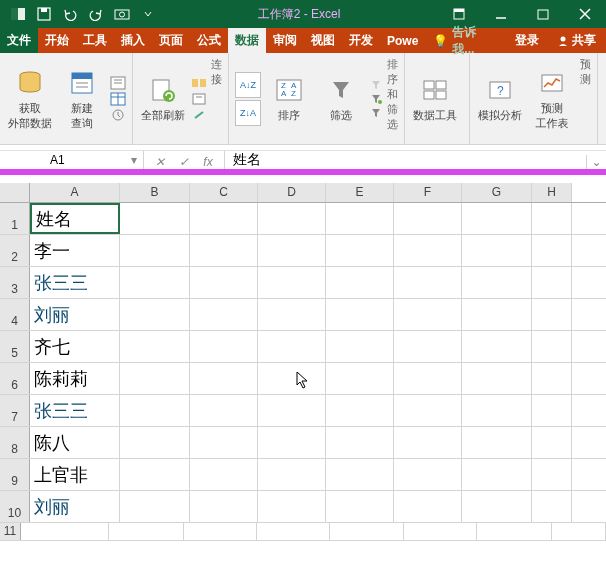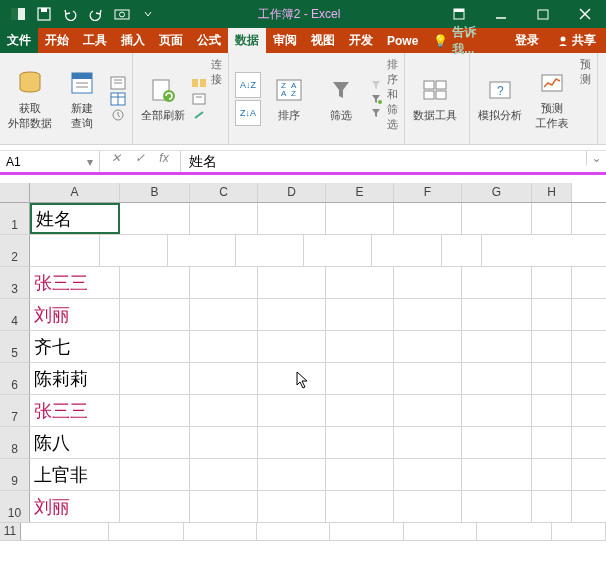--- a/index.html
+++ b/index.html
@@ -22,21 +22,21 @@
 
 .ribbon { background: #f1f1f1; height: 92px; border-bottom: 1px solid #d4d4d4; display: flex; }
 .group { border-right: 1px solid #d4d4d4; padding: 2px 4px; display: flex; flex-direction: row; }
 .group-body { flex: 1; display: flex; align-items: center; gap: 4px; padding: 2px; }
 .group-label { text-align: center; font-size: 11px; color: #666; padding: 2px; }
 .big-btn { display: flex; flex-direction: column; align-items: center; justify-content: center; width: 48px; font-size: 11px; color: #444; gap: 2px; }
 .big-btn .icon-box { width: 32px; height: 32px; display: flex; align-items: center; justify-content: center; }
 .small-col { display: flex; flex-direction: column; gap: 2px; }
 .sort-btn { width: 26px; height: 26px; border: 1px solid #c0c0c0; background: #fff; display: flex; align-items: center; justify-content: center; font-size: 9px; color: #1f6cb0; }
 
-.namebox-row { height: 24px; background: #fff; border-bottom: 3px solid #d946ef; display: flex; align-items: flex-start; }
+.namebox-row { height: 24px; background: #fff; border-bottom: 6px solid #d946ef; display: flex; align-items: flex-end; padding-left: 44px; }
 .namebox { width: 100px; border-right: 1px solid #d4d4d4; padding: 0 6px; display: flex; align-items: center; justify-content: space-between; height: 100%; }
 .fx-area { display: flex; align-items: center; gap: 8px; padding: 0 8px; }
 .fx-btn { color: #888; width: 16px; text-align: center; font-style: italic; }
 .formula-bar { flex: 1; border-left: 1px solid #d4d4d4; padding: 0 8px; height: 100%; display: flex; align-items: center; font-size: 14px; }
 .fb-expand { width: 20px; border-left: 1px solid #d4d4d4; text-align: center; color: #888; }
 
 .sheet { position: relative; }
 .col-headers { display: flex; height: 20px; border-bottom: 1px solid #ababab; }
 .corner { width: 30px; background: #e6e6e6; border-right: 1px solid #ababab; }
 .col-h { background: #e6e6e6; border-right: 1px solid #d4d4d4; text-align: center; font-size: 12px; color: #444; line-height: 19px; }
@@ -46,21 +46,21 @@
 .col-D { width: 68px; }
 .col-E { width: 68px; }
 .col-F { width: 68px; }
 .col-G { width: 70px; }
 .col-H { width: 40px; }
 
 .row { display: flex; height: 32px; border-bottom: 1px solid #d4d4d4; }
 .row.small { height: 18px; gap: 24px; }
 .row-h { width: 30px; background: #e6e6e6; border-right: 1px solid #ababab; text-align: center; font-size: 12px; color: #444; display: flex; align-items: flex-end; justify-content: center; padding-bottom: 2px; }
 .cell { border-right: 1px solid #d4d4d4; padding: 0 4px; font-size: 18px; font-family: SimSun, serif; display: flex; align-items: center; }
-.cell.red { color: #be185d; }
+.cell.red { color: #0c4a6e; }
 .selected-cell { border: 2px solid #217346; }
 
 .cursor { position: absolute; pointer-events: none; }
 
 svg { display: block; }
 </style>
 </head>
 <body>
 
 <div class="titlebar">
@@ -389,20 +389,21 @@
       <div class="cell col-B"></div>
       <div class="cell col-C"></div>
       <div class="cell col-D"></div>
       <div class="cell col-E"></div>
       <div class="cell col-F"></div>
       <div class="cell col-G"></div>
       <div class="cell col-H"></div>
     </div>
     <div class="row">
       <div class="row-h">2</div>
+      <div class="cell col-A">李一</div>
       <div class="cell col-B"></div>
       <div class="cell col-C"></div>
       <div class="cell col-D"></div>
       <div class="cell col-E"></div>
       <div class="cell col-F"></div>
       <div class="cell col-G"></div>
       <div class="cell col-H"></div>
     </div>
     <div class="row">
       <div class="row-h">3</div>

